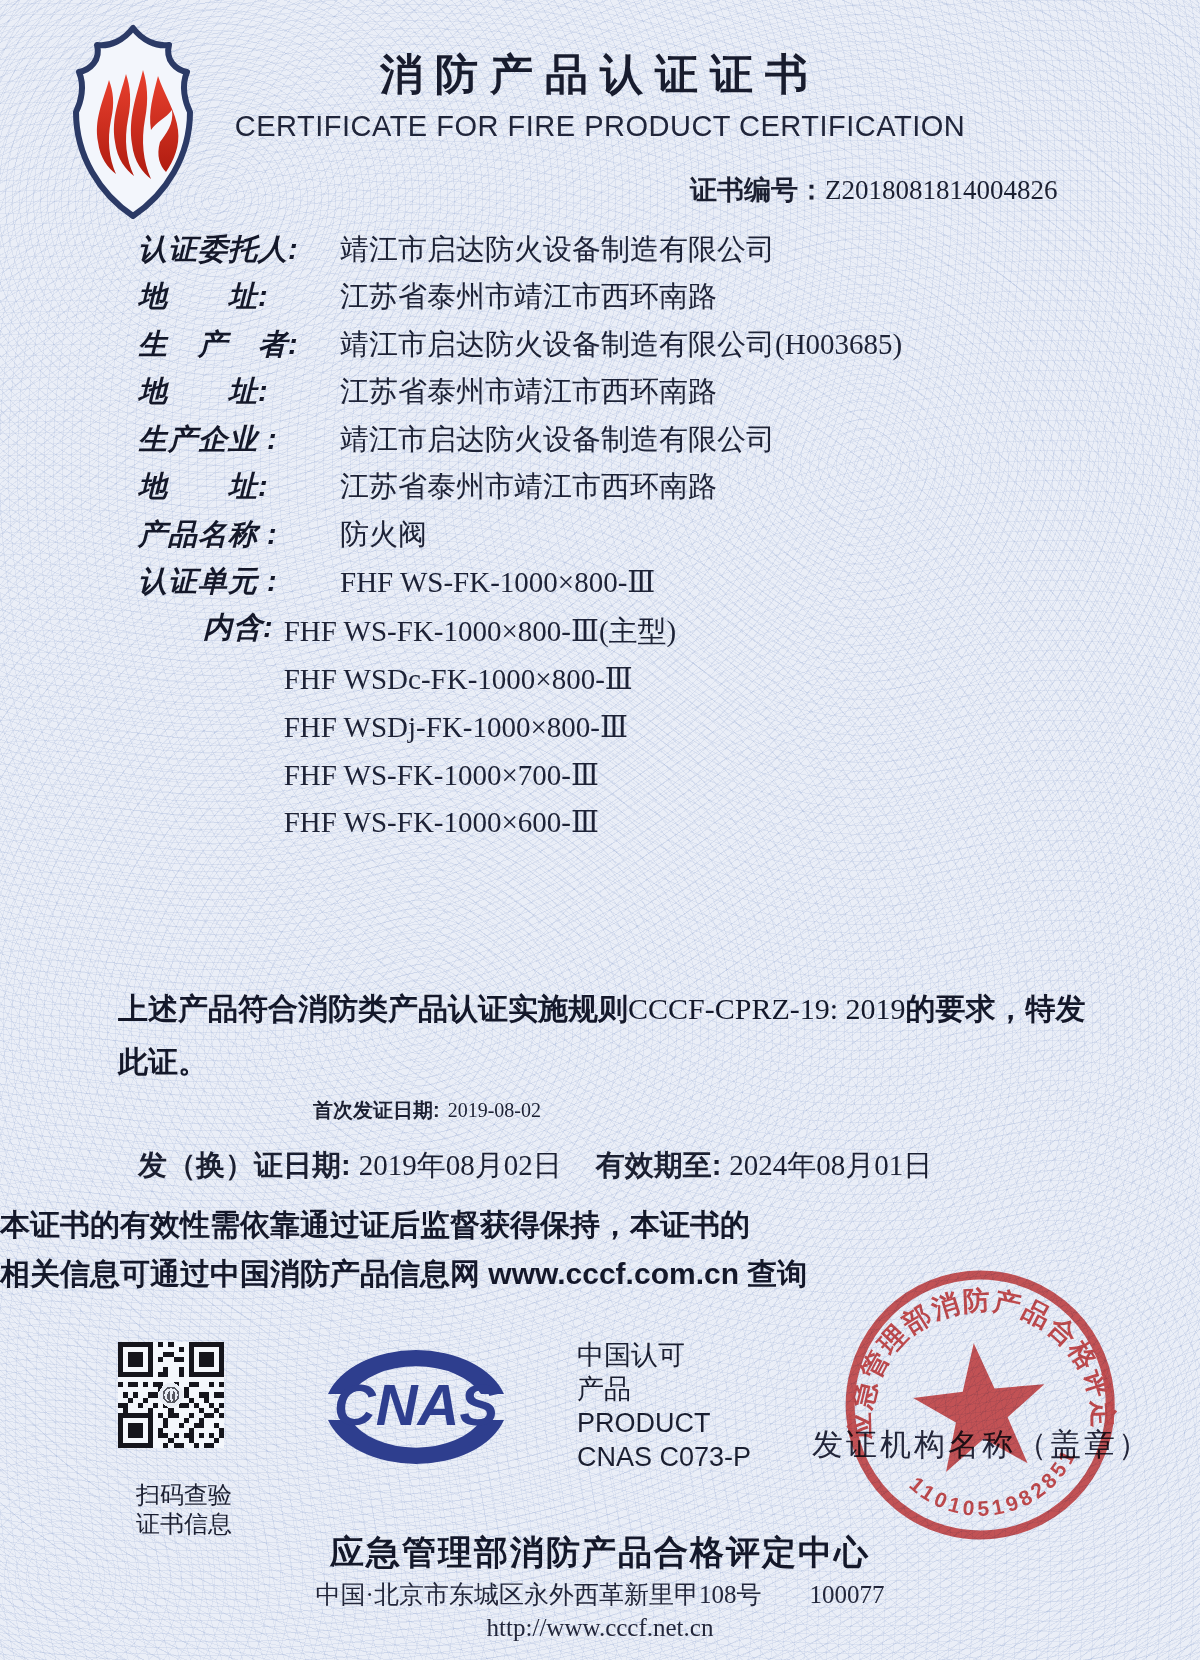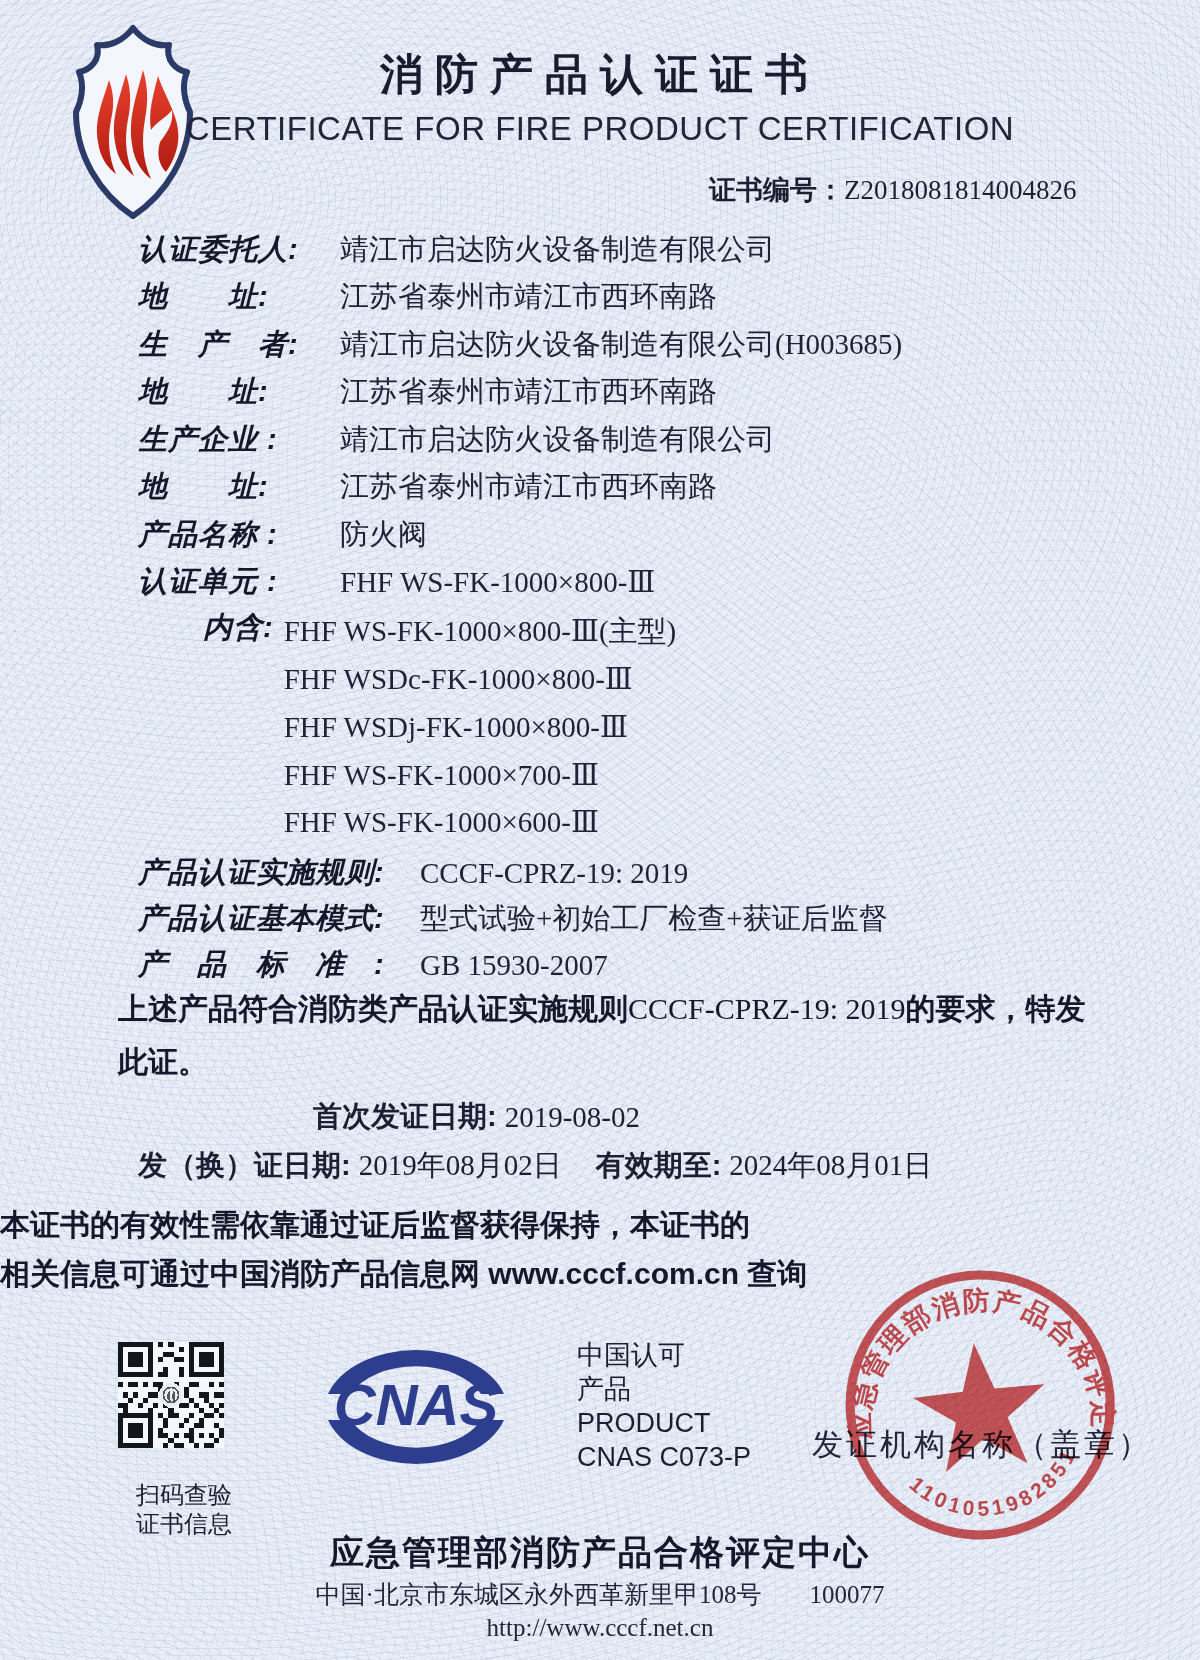--- a/index.html
+++ b/index.html
@@ -19,22 +19,22 @@
   }
   .hei{font-family:"Liberation Sans","DejaVu Sans",sans-serif;font-weight:700;}
   .song{font-family:"Liberation Serif","DejaVu Serif",serif;}
 
   
   .logo{position:absolute;left:52px;top:18px;width:162px;height:210px;}
   .title{position:absolute;left:0;top:46px;width:100%;text-align:center;
          font-size:43px;letter-spacing:12px;color:#181c2e;}
   .subtitle{position:absolute;left:0;top:110px;width:100%;text-align:center;
             font-family:"Liberation Sans","DejaVu Sans",sans-serif;font-weight:400;
-            font-size:33px;letter-spacing:0.5px;color:#20253a;}
-  .certno{position:absolute;left:690px;top:172px;font-size:27px;margin-left:19px;}
+            font-size:29px;letter-spacing:0.5px;color:#20253a;}
+  .certno{position:absolute;left:690px;top:172px;font-size:27px;}
   .certno .lbl{font-weight:700;}
 
   
   .fields{position:absolute;left:138px;top:226px;width:1000px;}
   .frow{display:flex;align-items:center;height:47.5px;font-size:29px;}
   .flabel{width:182px;flex:0 0 182px;font-family:"Liberation Sans","DejaVu Sans",sans-serif;
           font-weight:700;letter-spacing:1px;color:#14182a;font-style:italic;}
   .fvalue{margin-left:20px;white-space:nowrap;color:#1d2236;}
 
   .inner{position:absolute;left:203px;top:608px;display:flex;font-size:29px;}
@@ -43,21 +43,21 @@
   .inner .ilist div{height:47.6px;display:flex;align-items:center;white-space:nowrap;color:#1d2236;}
 
   .rules{position:absolute;left:138px;top:850px;width:1020px;}
   .rules .frow{height:46px;}
   .rules .flabel{width:262px;flex:0 0 262px;letter-spacing:0.5px;}
 
   .statement{position:absolute;left:118px;top:982px;width:1000px;
              font-size:30px;line-height:53px;color:#14182a;}
   .statement .code{font-family:"Liberation Serif","DejaVu Serif",serif;font-weight:400;}
 
-  .first-issue{position:absolute;left:313px;top:1097px;font-size:29px;display:flex;align-items:center;}
+  .first-issue{position:absolute;left:313px;top:1097px;font-size:20px;display:flex;align-items:center;}
   .issue-row{position:absolute;left:138px;top:1146px;font-size:29px;display:flex;align-items:center;text-align:center;}
   .issue-row .gap{width:34px;}
   .dval{margin-left:8px;}
 
   .notice{position:absolute;left:0;top:1200px;width:100%;text-align:left;
           font-size:30px;line-height:49px;color:#14182a;}
   .notice .url{font-family:"Liberation Sans","DejaVu Sans",sans-serif;font-weight:700;}
 
   
   .qr{position:absolute;left:118px;top:1342px;width:106px;height:106px;}
@@ -145,34 +145,20 @@
     <span class="flabel">内含:</span>
     <div class="ilist">
       <div>FHF WS-FK-1000×800-Ⅲ(主型)</div>
       <div>FHF WSDc-FK-1000×800-Ⅲ</div>
       <div>FHF WSDj-FK-1000×800-Ⅲ</div>
       <div>FHF WS-FK-1000×700-Ⅲ</div>
       <div>FHF WS-FK-1000×600-Ⅲ</div>
     </div>
   </div>
 
-  <div class="rules">
-    <div class="frow">
-        <span class="flabel">产品认证实施规则:</span>
-        <span class="fvalue">CCCF-CPRZ-19: 2019</span>
-      </div>
-    <div class="frow">
-        <span class="flabel">产品认证基本模式:</span>
-        <span class="fvalue">型式试验+初始工厂检查+获证后监督</span>
-      </div>
-    <div class="frow">
-        <span class="flabel">产　品　标　准　:</span>
-        <span class="fvalue">GB 15930-2007</span>
-      </div>
-  </div>
 
   <div class="statement">
     <div><span class="hei">上述产品符合消防类产品认证实施规则</span><span class="code">CCCF-CPRZ-19: 2019</span><span class="hei">的要求，特发</span></div>
     <div class="hei">此证。</div>
   </div>
 
   <div class="first-issue">
     <span class="hei">首次发证日期:</span>
     <span class="dval song">2019-08-02</span>
   </div>

